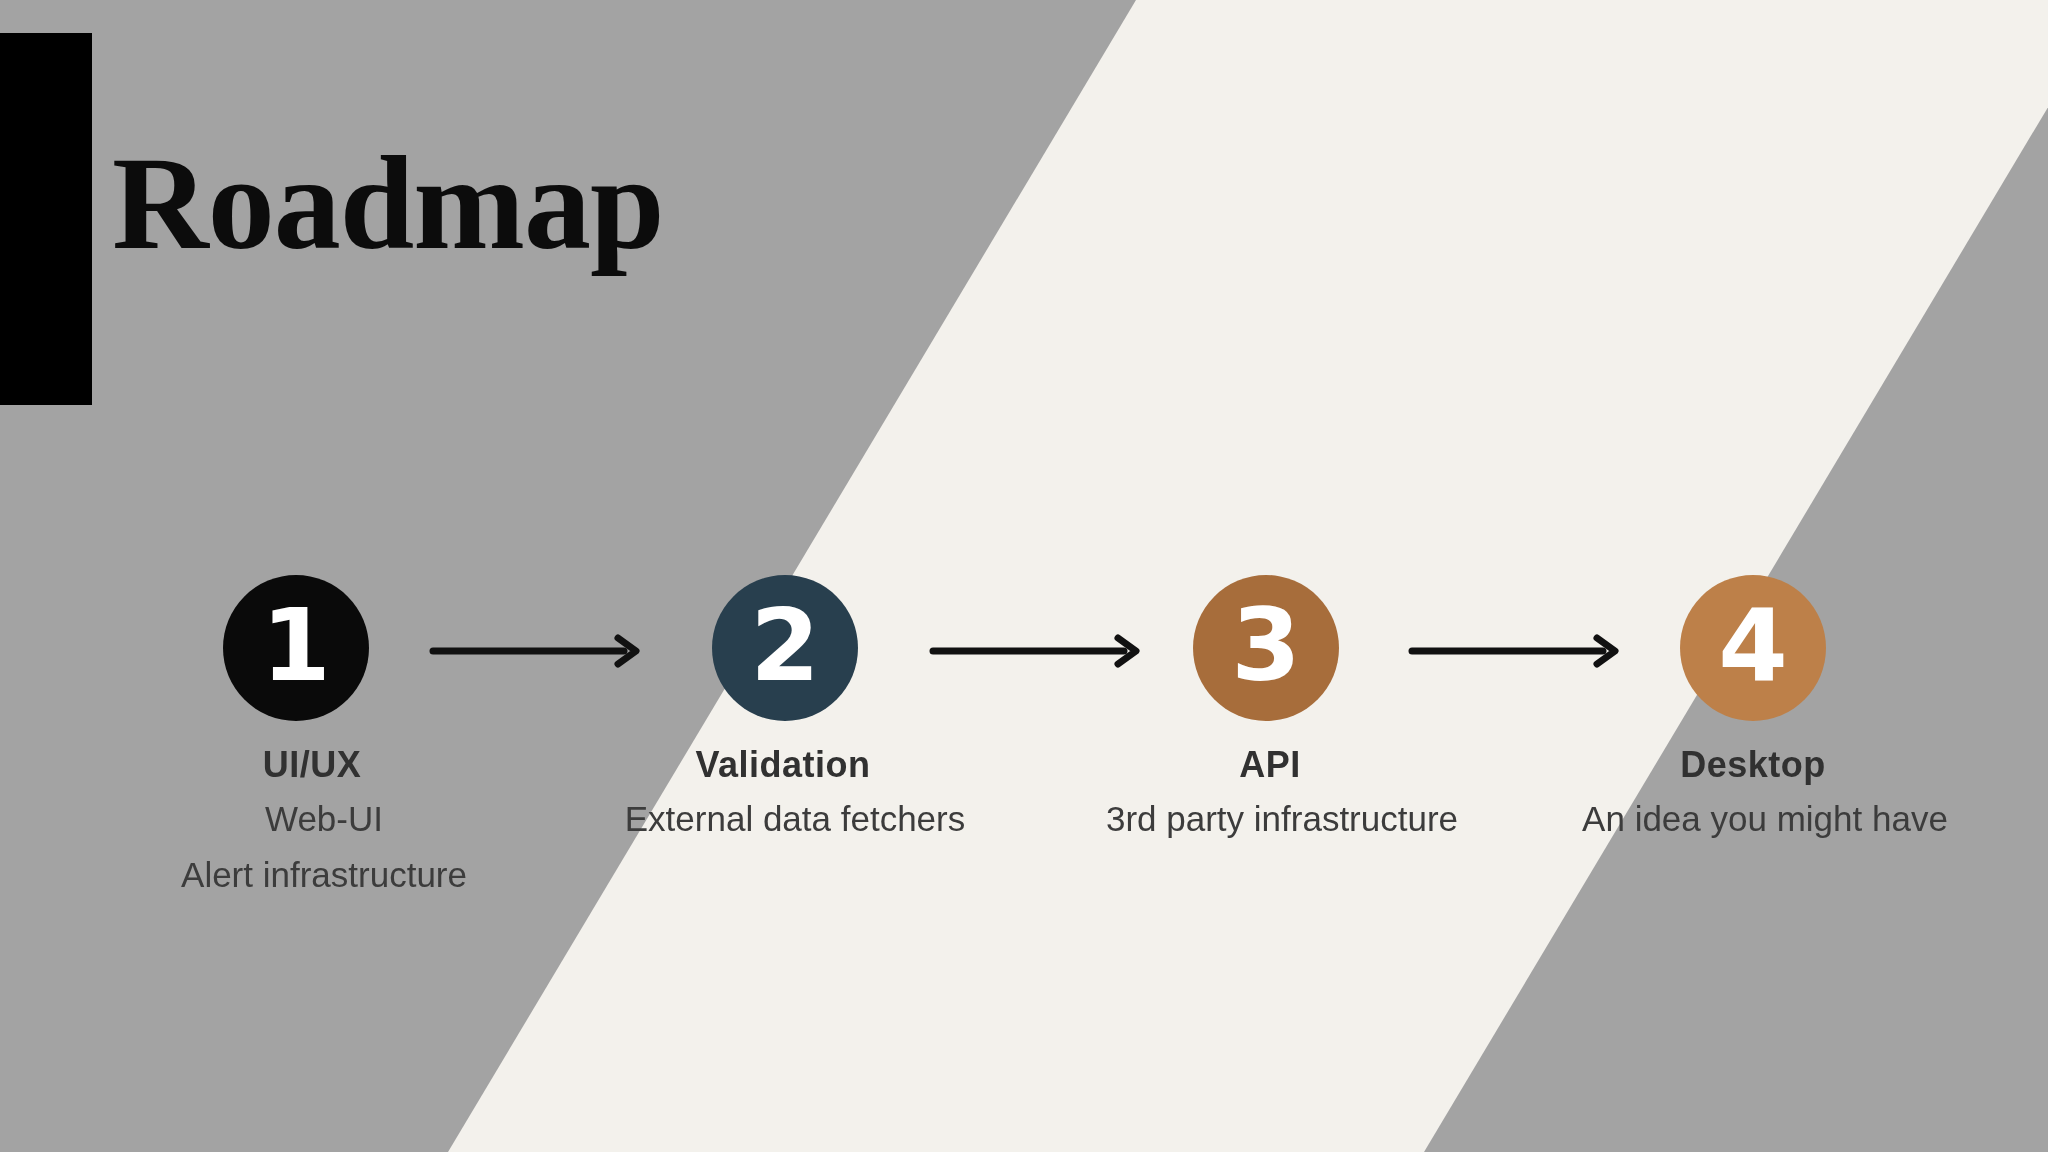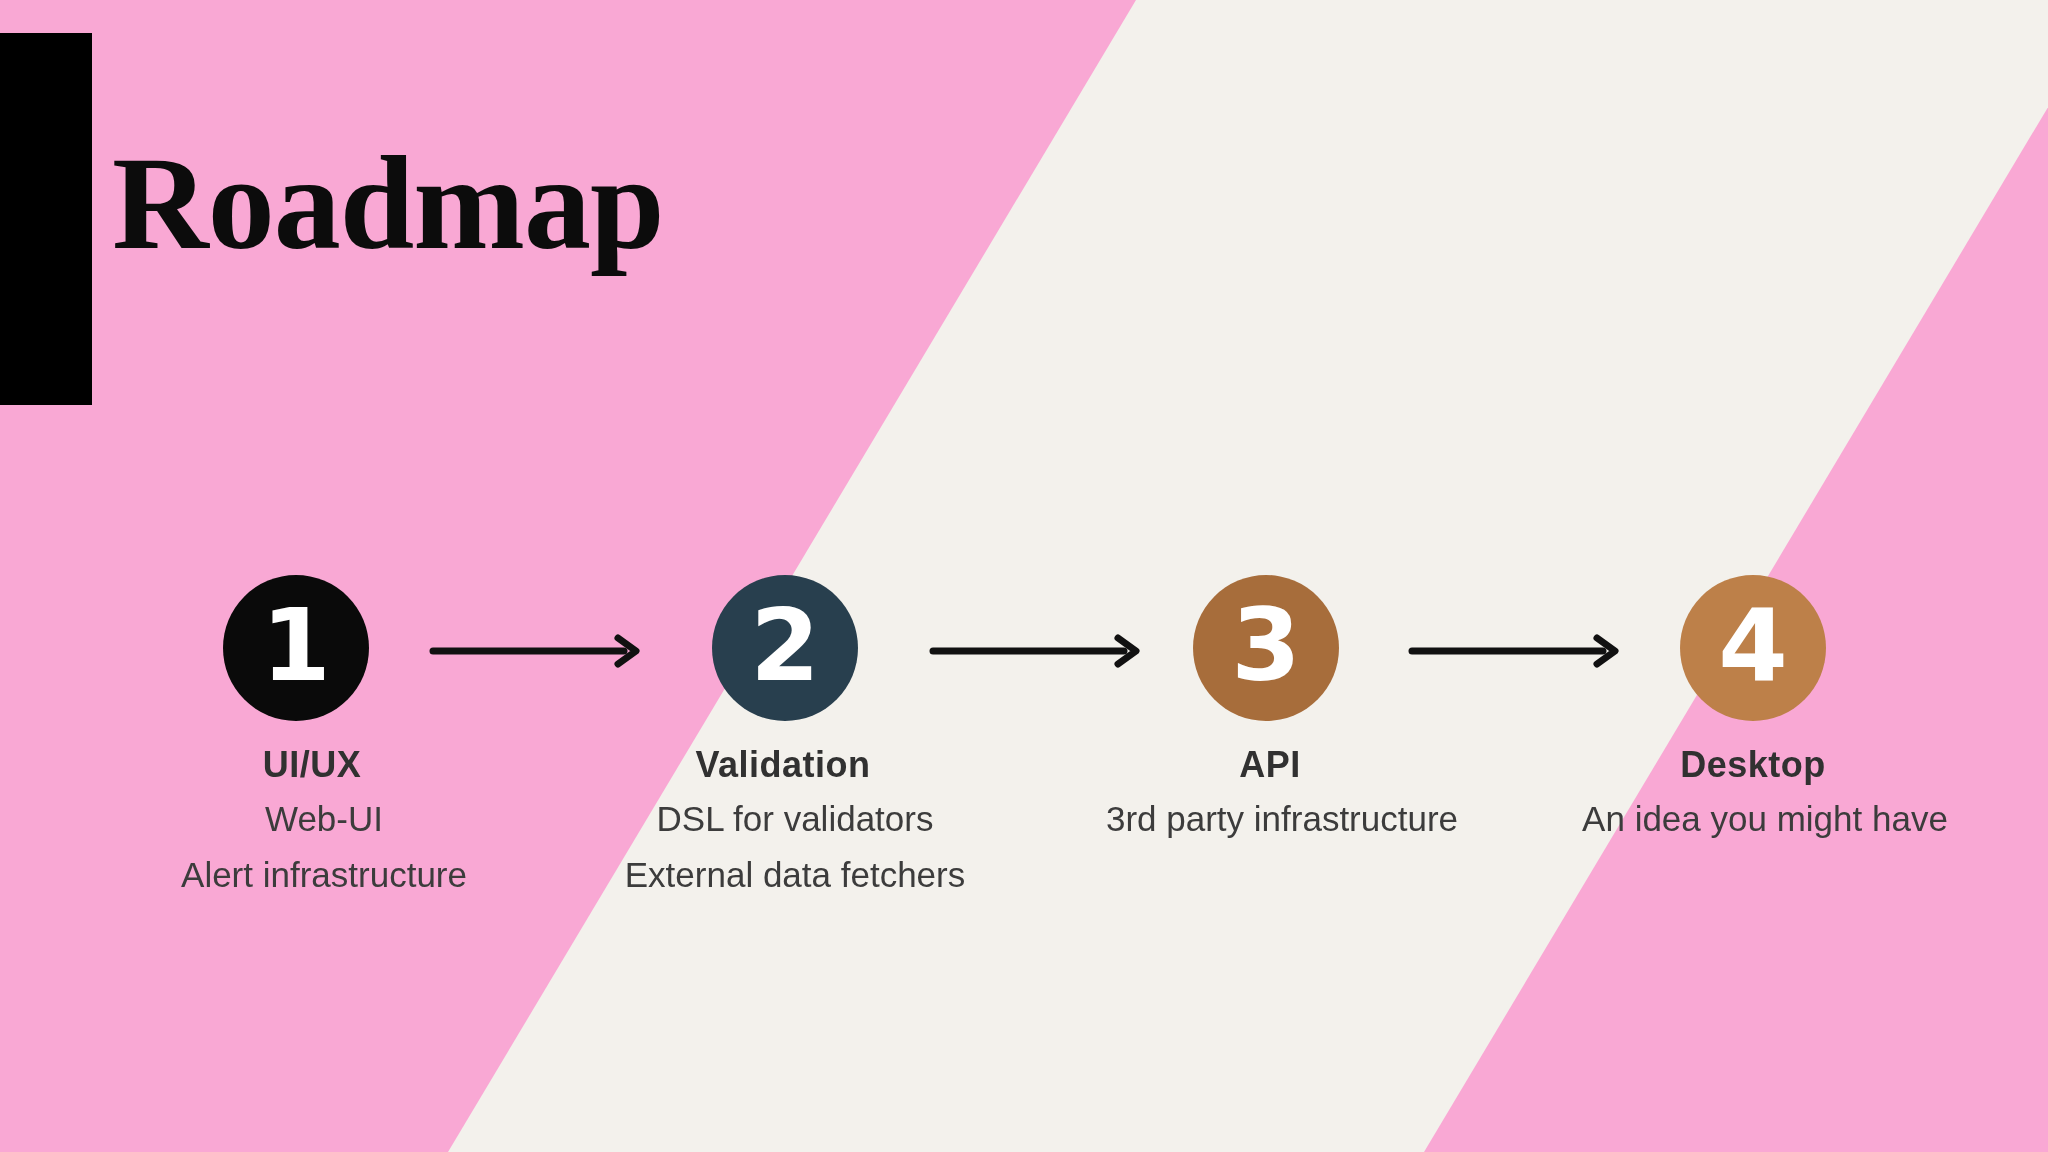--- a/index.html
+++ b/index.html
@@ -1,19 +1,19 @@
 <!DOCTYPE html>
 <html><head>
 <meta charset="utf-8">
 <style>
   html,body{margin:0;padding:0;background:#888;}
   .stage{
     position:relative;
     width:2048px;height:1152px;
-    background:#f9a8d4;
+    background:#a3a3a3;
     overflow:hidden;
     font-family:"Liberation Sans",sans-serif;
   }
   .band{
     position:absolute;left:0;top:0;width:2048px;height:1152px;
     clip-path:polygon(1136px 0px,2112px 0px,1424px 1152px,448px 1152px);
   }
   .accent-bar{
     position:absolute;left:0;top:33px;width:92px;height:372px;
   }
@@ -76,21 +76,20 @@
       <polyline points="190,9 208,22 190,35"></polyline>
     </g>
   </svg>
 
   <div class="circle" style="left: 712px; background-color: rgb(40, 63, 78);">
     <span class="num" style="color: rgb(255, 255, 255);">2</span>
   </div>
   <div class="col" style="left:533px;">
     <div class="step-title">Validation</div>
     <div class="step-items">
-      <div class="item">DSL for validators</div>
       <div class="item">External data fetchers</div>
     </div>
   </div>
 
   <svg class="arrow" style="left:928px;" viewBox="0 0 215 44">
     <g style="stroke: rgb(17, 17, 17);">
       <line x1="5" y1="22" x2="196" y2="22"></line>
       <polyline points="190,9 208,22 190,35"></polyline>
     </g>
   </svg>

